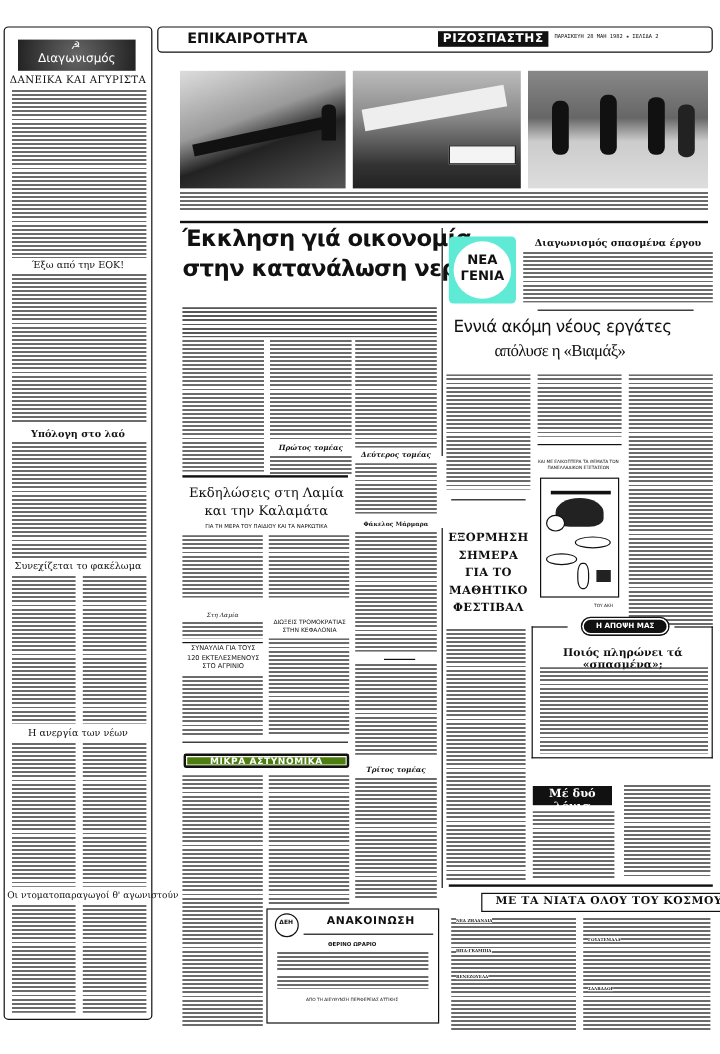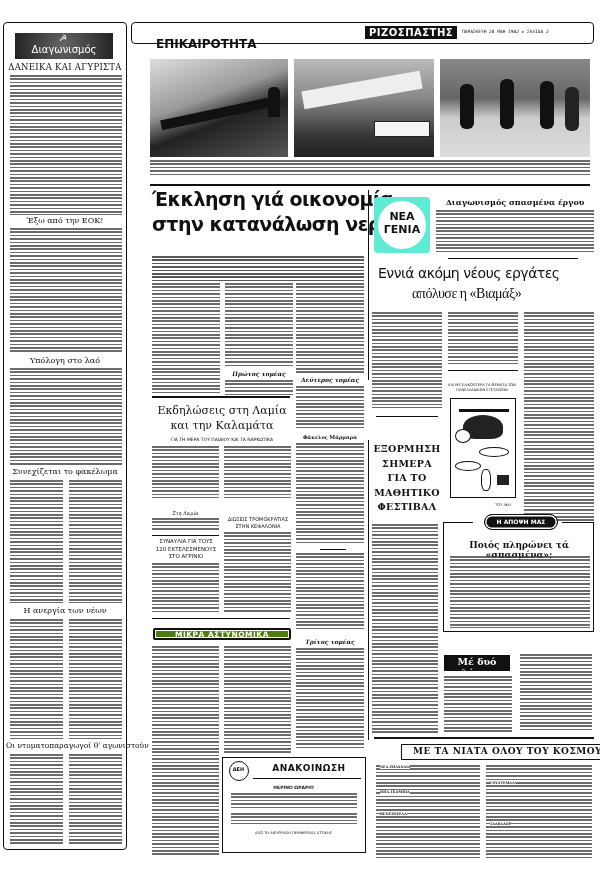--- a/index.html
+++ b/index.html
@@ -12,39 +12,39 @@
   .hd-sans { font-family: "DejaVu Sans", sans-serif; font-weight: bold; text-align: center; color: #111; }
   .cond { font-family: "DejaVu Sans", sans-serif; font-weight: bold; transform-origin: left top; white-space: nowrap; color:#111; }
   .rule { background: #111; }
   .vrule { background: #111; width: 1px; }
   .photo { background: #555; overflow: hidden; }
 </style>
 </head>
 <body>
 
 <div class="abs" style="left:131px;top:22px;width:463px;height:22px;border:1.5px solid #111;border-radius:4px;">
-  <span class="abs hd-sans" style="left:24px;top:2px;font-size:12px;text-align:left;margin-top:12px;">ΕΠΙΚΑΙΡΟΤΗΤΑ</span>
+  <span class="abs hd-sans" style="left:24px;top:2px;font-size:12px;text-align:left;">ΕΠΙΚΑΙΡΟΤΗΤΑ</span>
   <span class="abs" style="left:233px;top:3px;background:#111;color:#fff;font-family:'DejaVu Sans',sans-serif;font-weight:bold;font-size:10px;padding:1px 4px;letter-spacing:.5px;">ΡΙΖΟΣΠΑΣΤΗΣ</span>
   <span class="abs" style="left:330px;top:6px;font-family:'DejaVu Sans Mono',monospace;font-size:4.5px;white-space:nowrap;">ΠΑΡΑΣΚΕΥΗ 28 ΜΑΗ 1982 ★ ΣΕΛΙΔΑ 2</span>
 </div>
 
 <div class="abs" style="left:3px;top:22px;width:124px;height:828px;border:1.5px solid #111;border-radius:4px;"></div>
 
 <div class="abs" style="left:15px;top:33px;width:98px;height:26px;background:radial-gradient(circle,#666 0%,#222 100%);">
   <span class="abs" style="left:44px;top:0px;color:#fff;font-size:9px;">☭</span>
   <span class="abs" style="left:3px;top:11px;width:92px;text-align:center;color:#fff;font-family:'DejaVu Sans',sans-serif;font-size:10px;">Διαγωνισμός</span>
 </div>
 
 <div class="abs hd-serif" style="left:8px;top:62px;width:114px;font-size:8.5px;font-weight:normal;letter-spacing:.3px;">ΔΑΝΕΙΚΑ ΚΑΙ ΑΓΥΡΙΣΤΑ</div>
 <div class="abs lines" style="left:10px;top:75px;width:112px;height:140px;"></div>
 
 <div class="abs hd-serif" style="left:8px;top:216px;width:114px;font-size:8px;font-weight:normal;">Έξω από την ΕΟΚ!</div>
 <div class="abs lines" style="left:10px;top:228px;width:112px;height:126px;"></div>
 
-<div class="abs hd-serif" style="left:8px;top:356px;width:114px;font-size:8px;font-weight:normal;">Υπόλογη στο λαό</div>
+<div class="abs hd-serif" style="left:8px;top:356px;width:114px;font-size:8px;font-weight:bold;">Υπόλογη στο λαό</div>
 <div class="abs lines" style="left:10px;top:368px;width:112px;height:97px;"></div>
 
 <div class="abs hd-serif" style="left:8px;top:467px;width:114px;font-size:8px;font-weight:normal;">Συνεχίζεται το φακέλωμα</div>
 <div class="abs lines" style="left:10px;top:480px;width:53px;height:123px;"></div>
 <div class="abs lines" style="left:69px;top:480px;width:53px;height:123px;"></div>
 
 <div class="abs hd-serif" style="left:8px;top:606px;width:114px;font-size:8px;font-weight:normal;">Η ανεργία των νέων</div>
 <div class="abs lines" style="left:10px;top:619px;width:53px;height:120px;"></div>
 <div class="abs lines" style="left:69px;top:619px;width:53px;height:120px;"></div>
 

